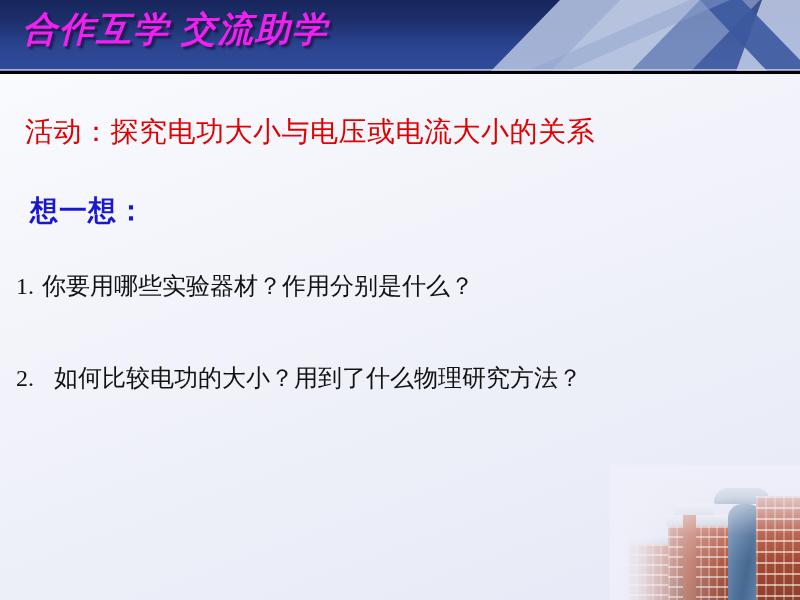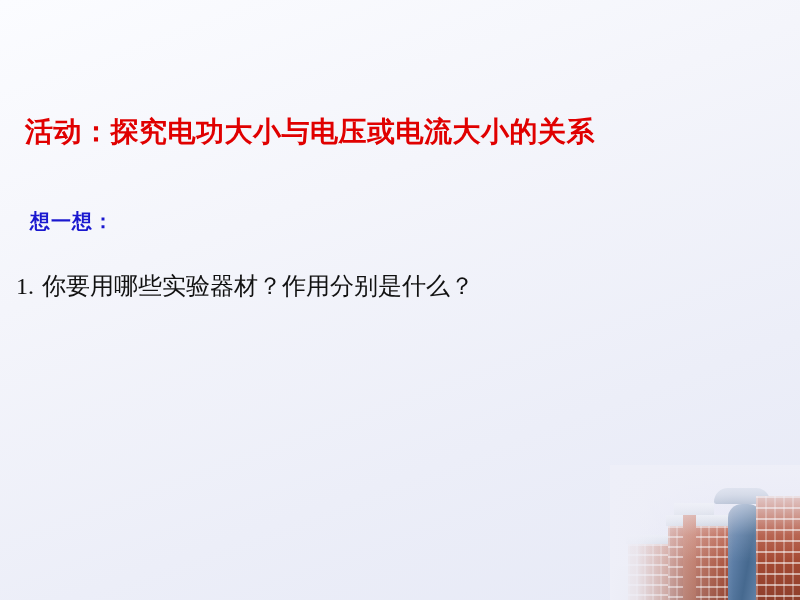--- a/index.html
+++ b/index.html
@@ -62,35 +62,34 @@
     text-shadow: 2px 2px 0 rgba(40,20,80,0.55), 3px 3px 2px rgba(10,10,40,0.45);
     white-space: nowrap;
   }
 
   
   .heading-red {
     position: absolute;
     left: 25px;
     top: 113px;
     font-size: 28px;
-    font-weight: bold;
+    font-weight: normal;
     color: #e00000;
     letter-spacing: 0.5px;
     white-space: nowrap;
   }
   .subheading-blue {
     position: absolute;
     left: 30px;
     top: 192px;
-    font-size: 20px;
+    font-size: 28px;
     font-weight: bold;
     color: #1a18cf;
     letter-spacing: 1px;
     white-space: nowrap;
-    margin-top: 16px;
   }
   .qlist {
     position: absolute;
     left: 16px;
     top: 240px;
     width: 770px;
     margin: 0;
     padding: 0;
     list-style: none;
   }
@@ -209,28 +208,44 @@
     position: absolute;
     inset: 0;
     background: linear-gradient(to bottom, rgba(238,239,248,1) 0%, rgba(238,239,248,0.75) 22%, rgba(238,239,248,0.12) 52%, rgba(238,239,248,0) 72%);
   }
 </style>
 </head>
 <body>
 
 <div class="slide">
 
+  <div class="banner">
+    <svg class="banner-deco" viewBox="0 0 800 74" preserveAspectRatio="none">
+      <polygon points="560,0 700,0 628,74 488,74" fill="#aab8d8" opacity="0.95"></polygon>
+      <polygon points="620,0 760,0 688,74 548,74" fill="#bcc8e2" opacity="0.75"></polygon>
+      <polygon points="700,0 800,0 800,74 628,74" fill="#5a72b0" opacity="0.55"></polygon>
+      <polygon points="762,0 800,0 800,74 735,74" fill="#c3cde6" opacity="0.85"></polygon>
+      <polygon points="700,0 742,0 800,60 800,74 770,74" fill="#3c59a0" opacity="0.9"></polygon>
+      <polygon points="520,74 690,0 730,0 560,74" fill="#8fa2cb" opacity="0.45"></polygon>
+    </svg>
+    <div class="banner-underline"></div>
+    <div class="banner-blackbar"></div>
+    <div class="banner-title">合作互学  交流助学</div>
+  </div>
 
   <div class="heading-red">活动：探究电功大小与电压或电流大小的关系</div>
 
   <div class="subheading-blue">想一想：</div>
 
   <ul class="qlist">
     <li class="qitem q1">
       <span class="num">1.</span><span>你要用哪些实验器材？作用分别是什么？</span>
+    </li>
+    <li class="qitem q2">
+      <span class="num">2.</span><span>如何比较电功的大小？用到了什么物理研究方法？</span>
     </li>
   </ul>
 
   <div class="photo">
     <div class="photo-sky"></div>
     <div class="bldg block-far"></div>
     <div class="bldg block-left-roof"></div>
     <div class="bldg block-left"></div>
     <div class="bldg block-mid-roof"></div>
     <div class="bldg block-mid"></div>

